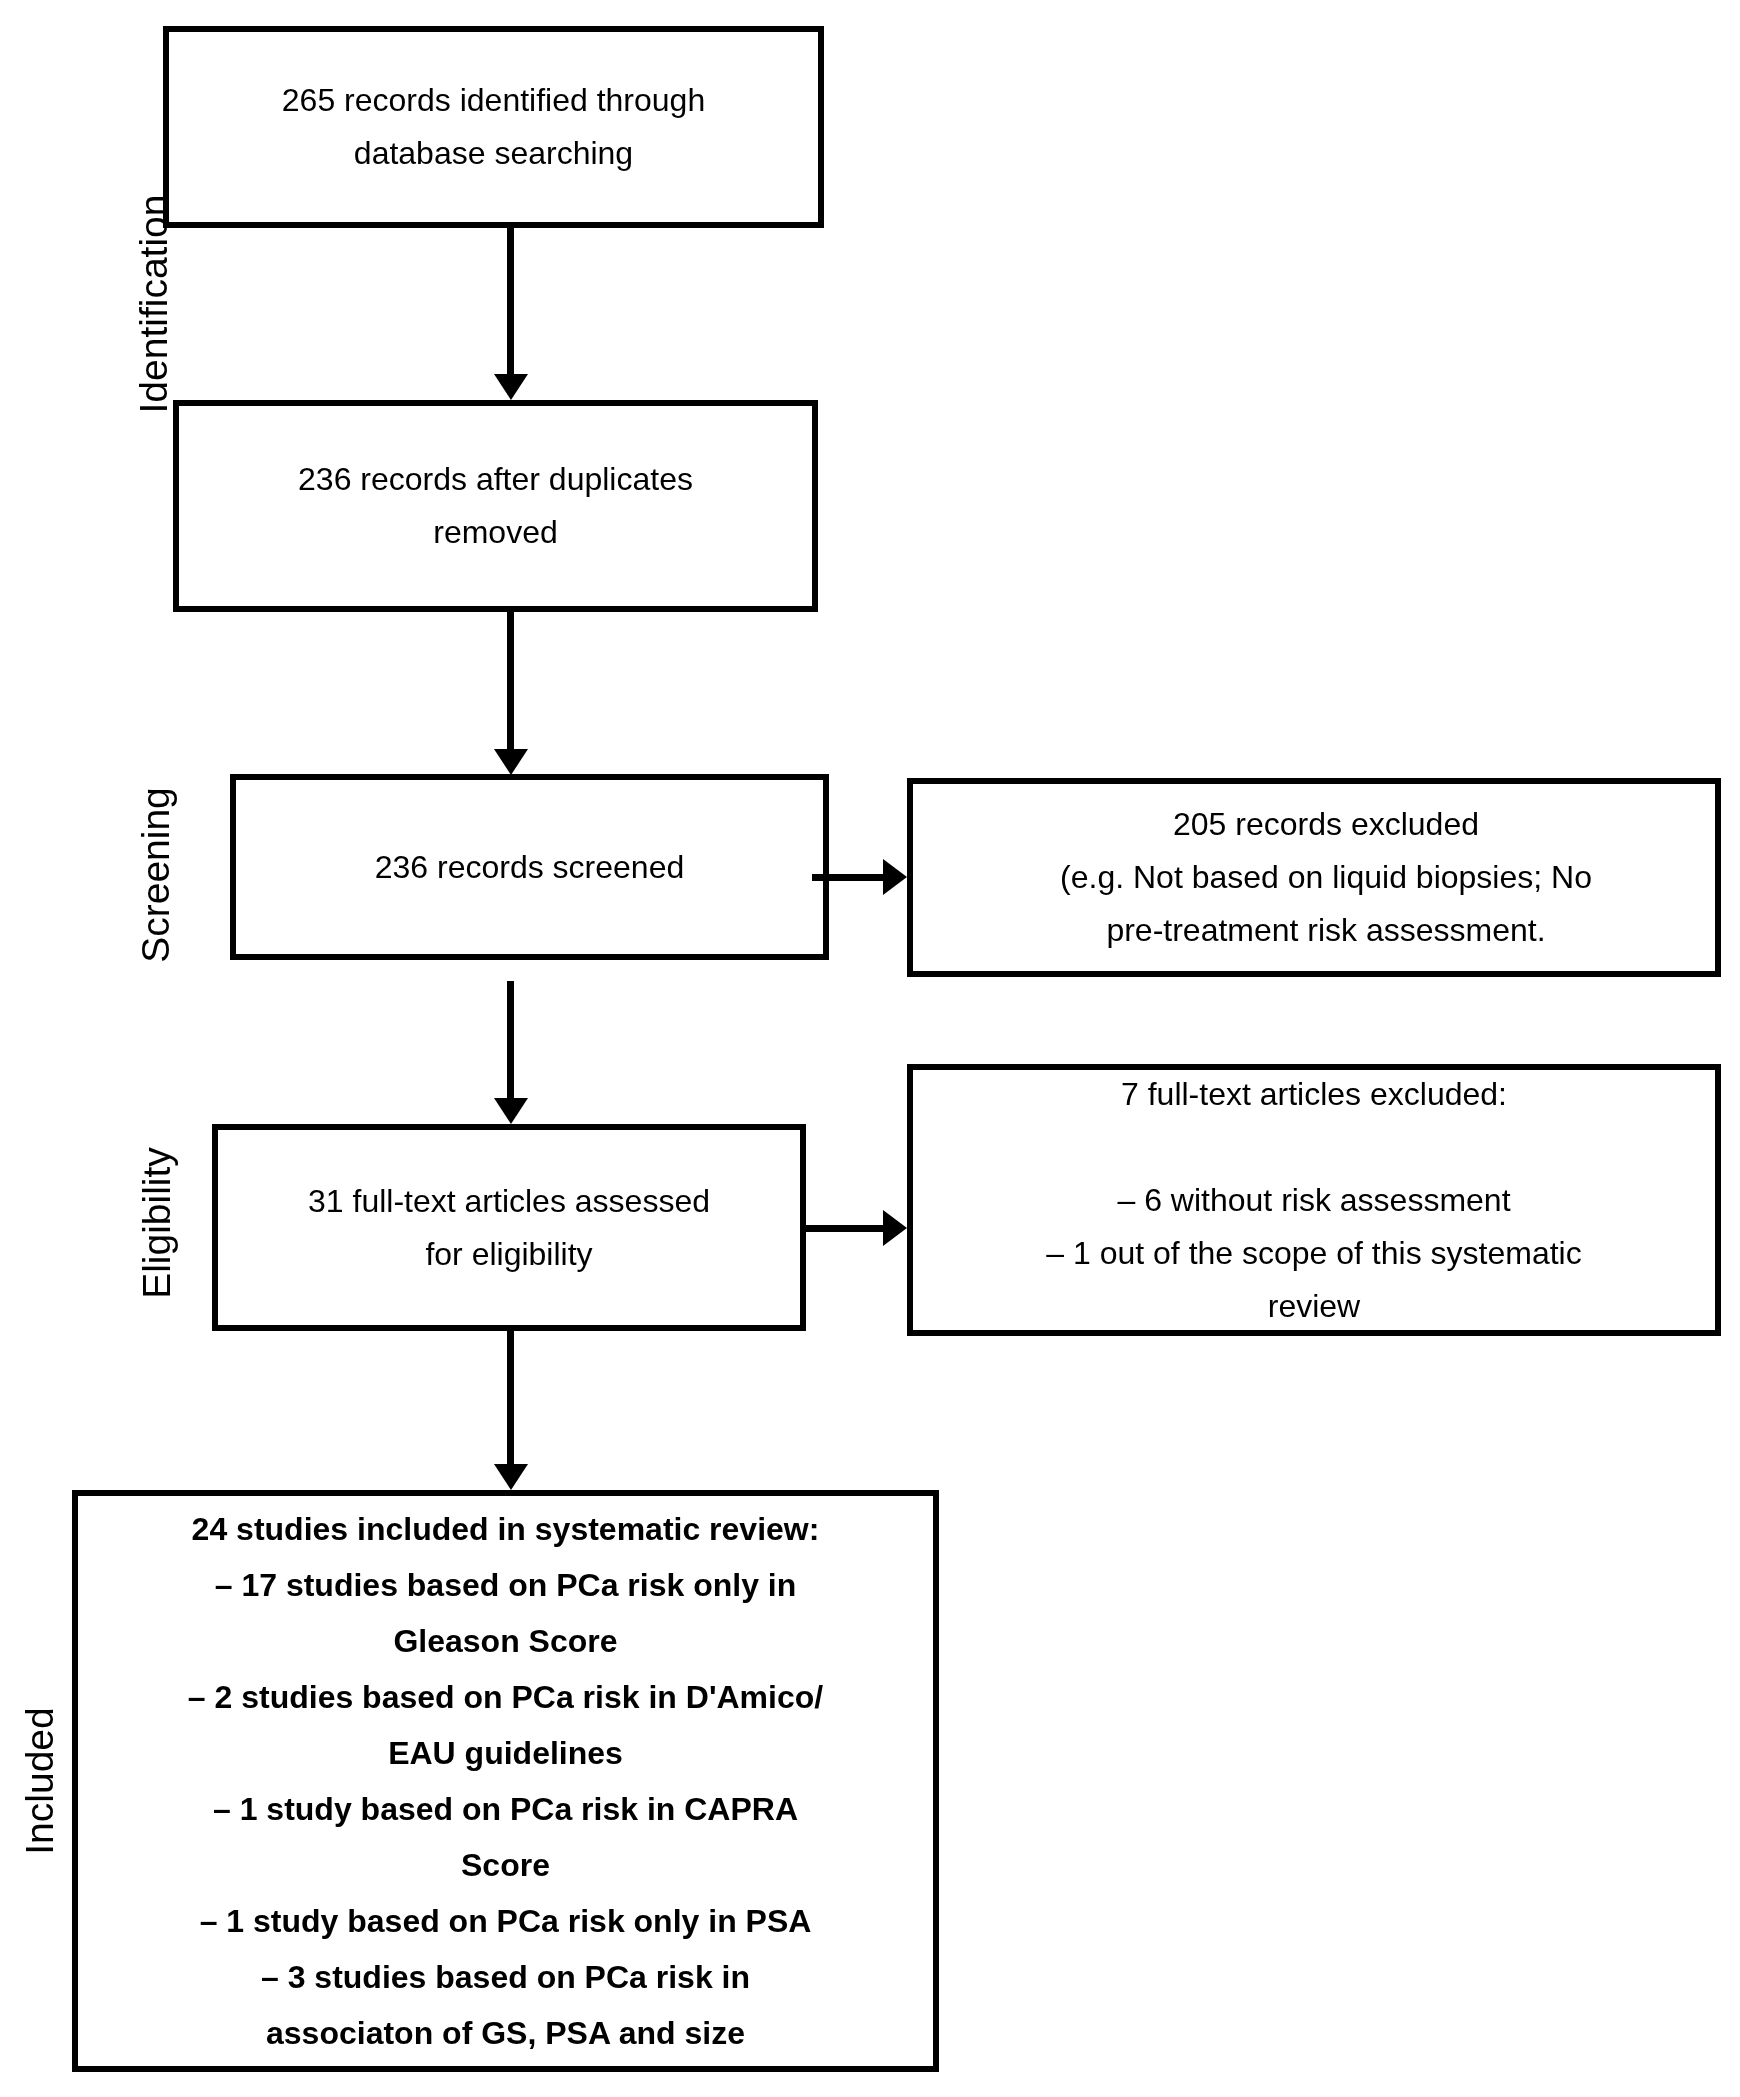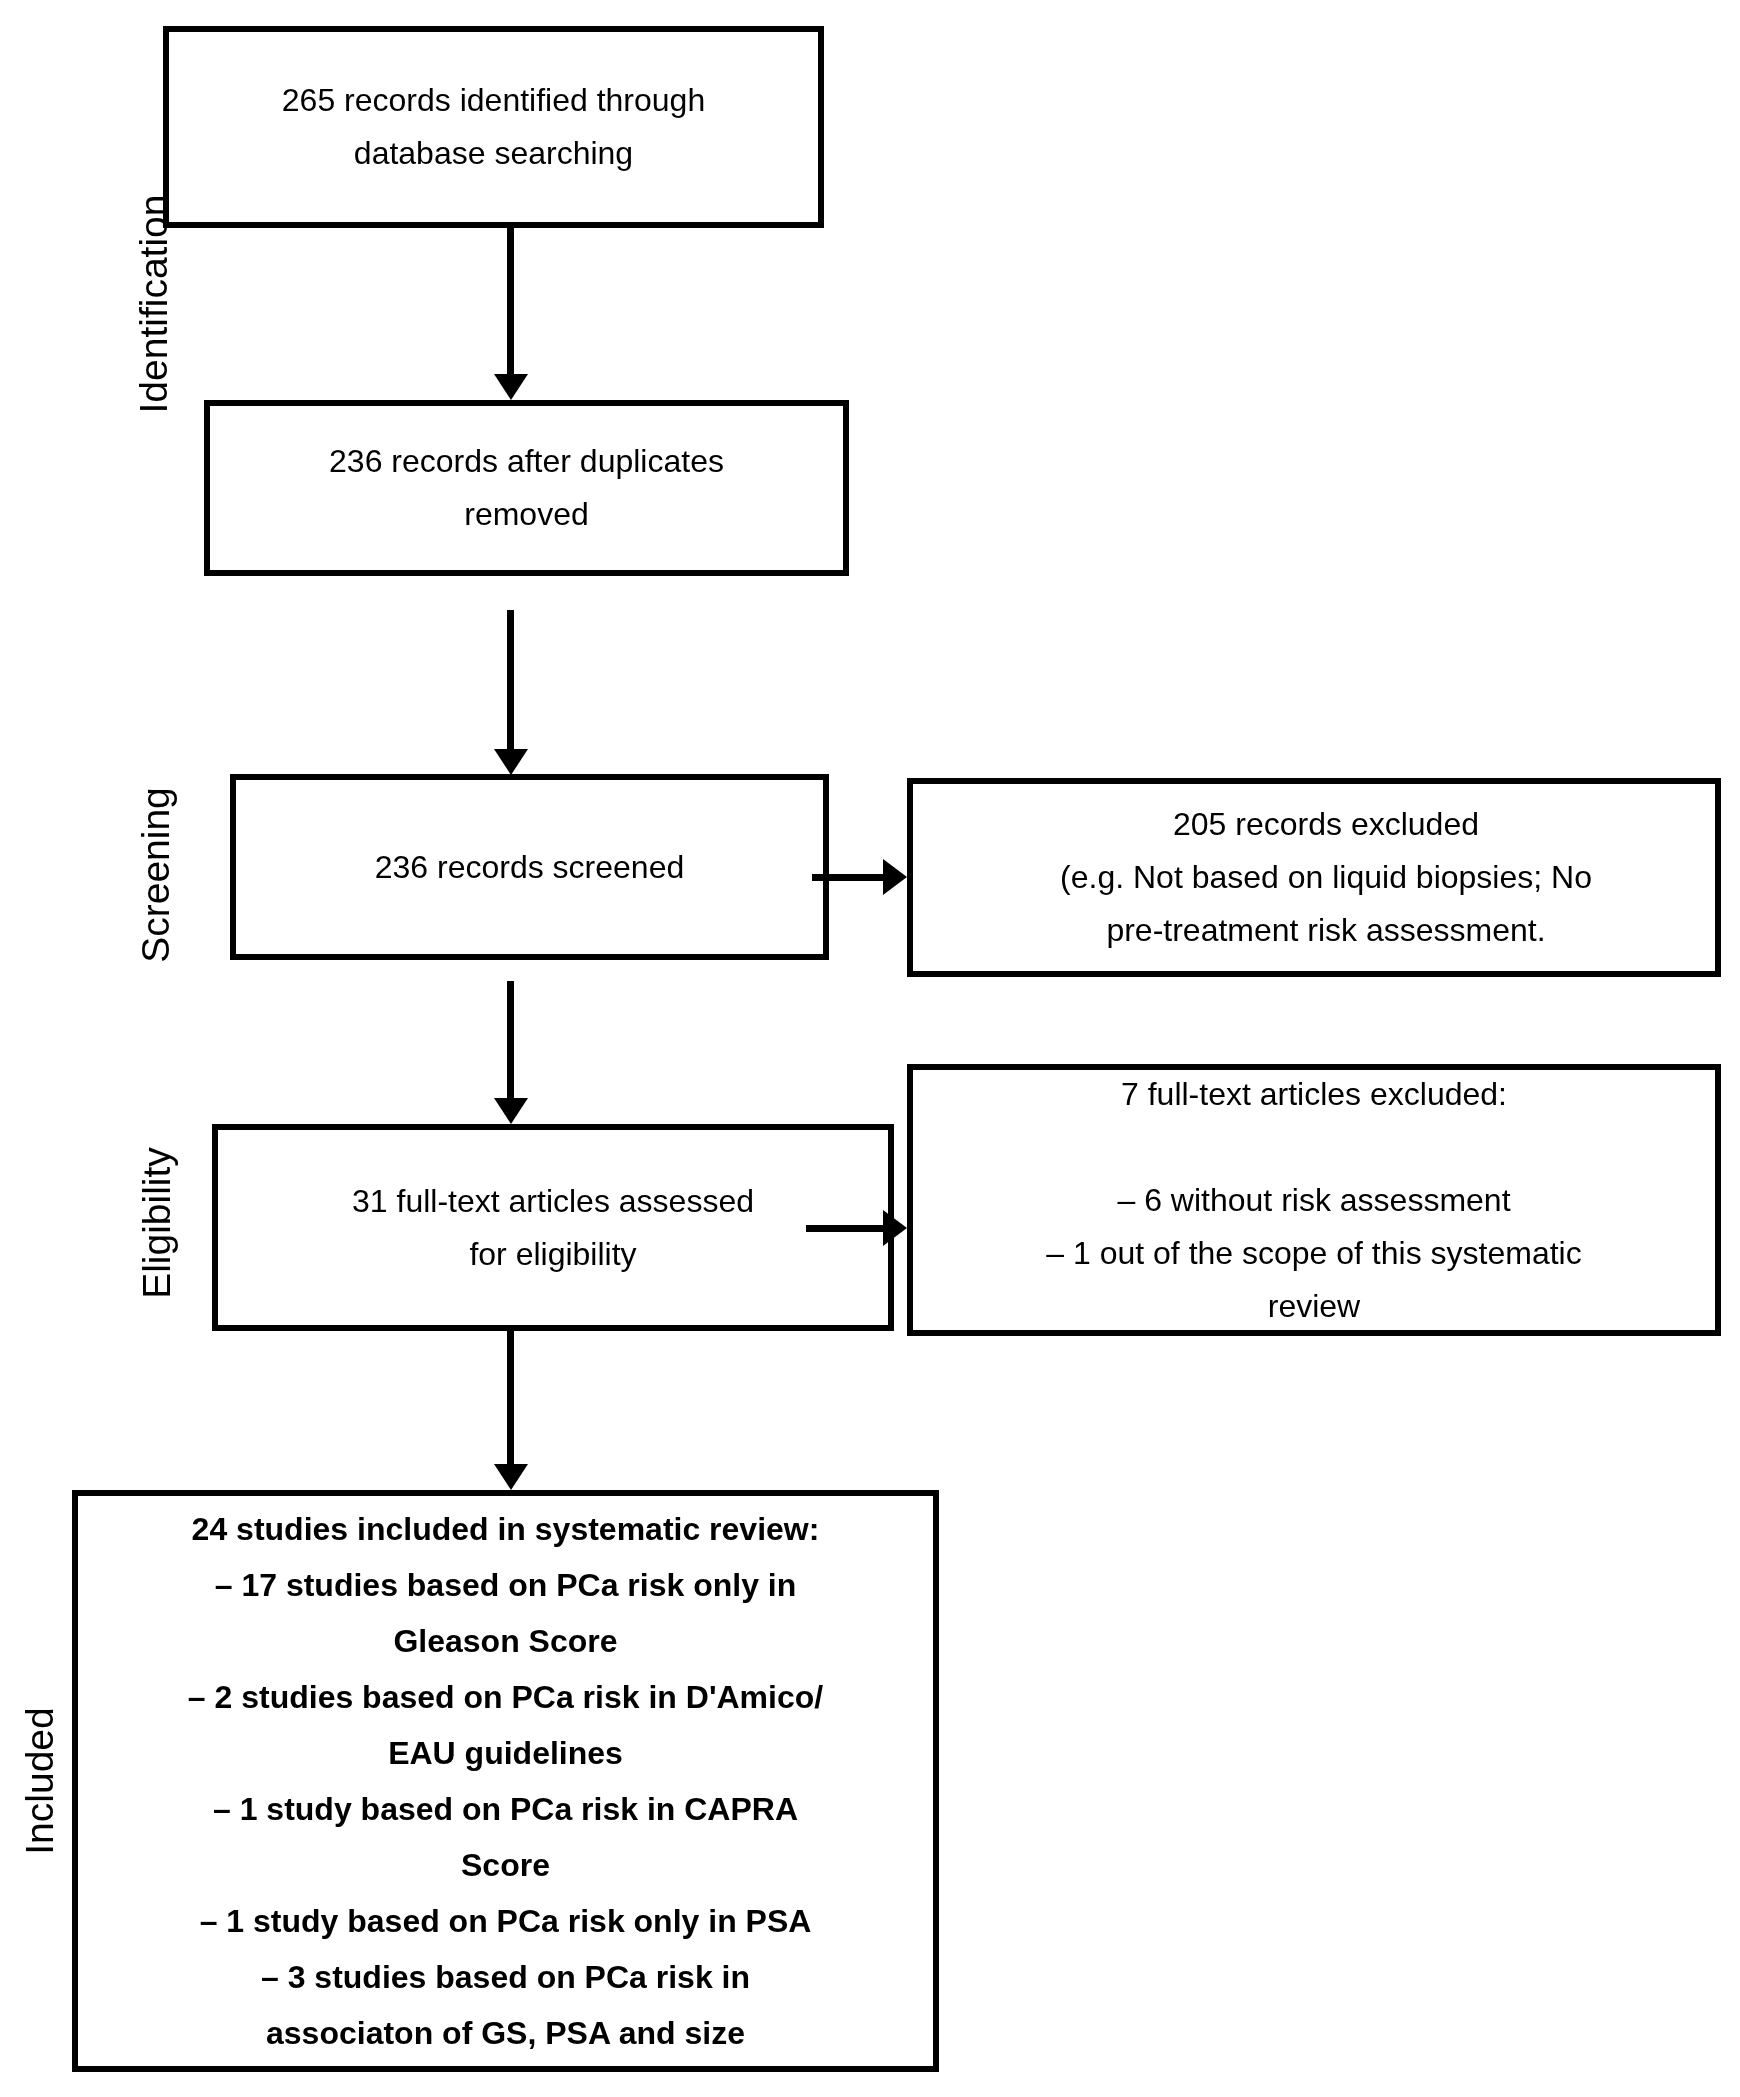--- a/index.html
+++ b/index.html
@@ -91,30 +91,30 @@
 <div id="canvas">
 
   <div class="stage-label" style="left:154px; top:304px;">Identification</div>
   <div class="stage-label" style="left:156px; top:875px;">Screening</div>
   <div class="stage-label" style="left:157px; top:1223px;">Eligibility</div>
   <div class="stage-label" style="left:40px; top:1781px;">Included</div>
 
   <div class="flowbox" style="left:163px; top:26px; width:661px; height:202px;">265 records identified through
 database searching</div>
 
-  <div class="flowbox" style="left:173px; top:400px; width:645px; height:176px;margin-left:31px;">236 records after duplicates
+  <div class="flowbox" style="left:173px; top:400px; width:645px; height:212px;">236 records after duplicates
 removed</div>
 
   <div class="flowbox" style="left:230px; top:774px; width:599px; height:186px;">236 records screened</div>
 
   <div class="flowbox" style="left:907px; top:778px; width:814px; height:199px;padding-left:32px;">205 records excluded
 (e.g. Not based on liquid biopsies; No
 pre-treatment risk assessment.</div>
 
-  <div class="flowbox" style="left:212px; top:1124px; width:682px; height:207px;">31 full-text articles assessed
+  <div class="flowbox" style="left:212px; top:1124px; width:594px; height:207px;">31 full-text articles assessed
 for eligibility</div>
 
   <div class="flowbox" style="left:907px; top:1064px; width:814px; height:272px;">7 full-text articles excluded:
 
 – 6 without risk assessment
 – 1 out of the scope of this systematic
 review</div>
 
   <div class="flowbox big" style="left:72px; top:1490px; width:867px; height:582px;font-weight:bold;">24 studies included in systematic review:
 – 17 studies based on PCa risk only in

